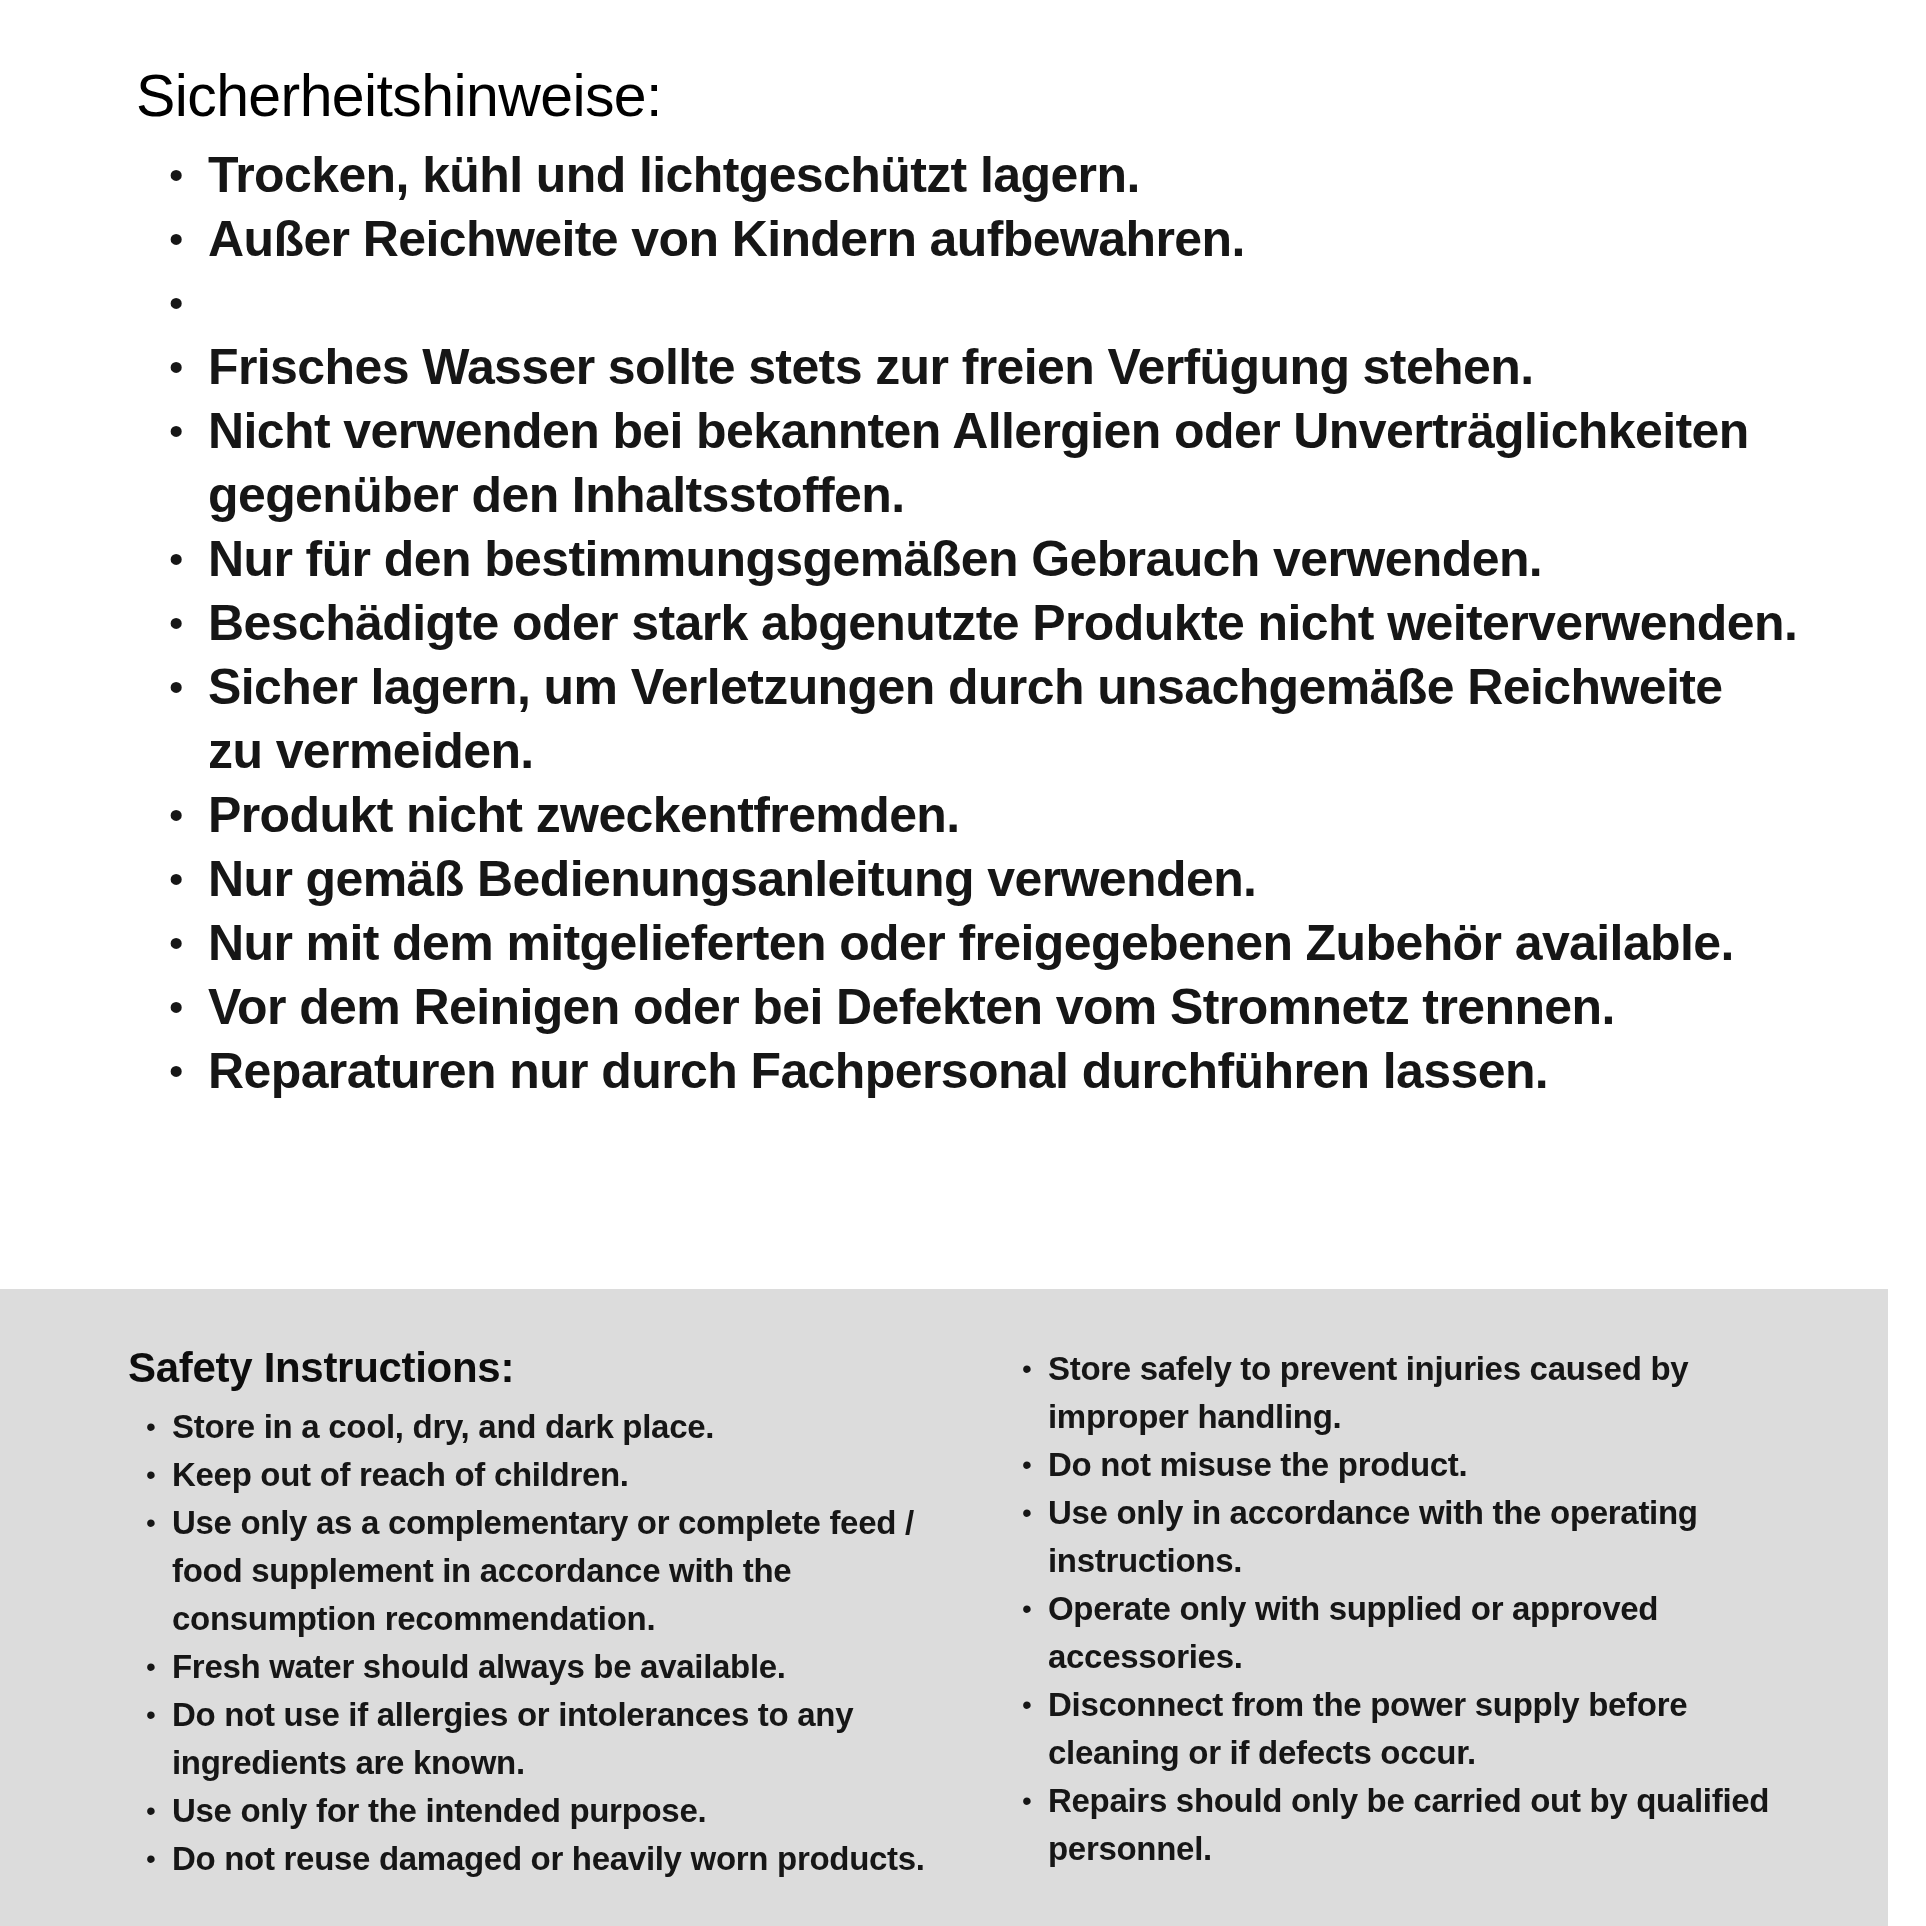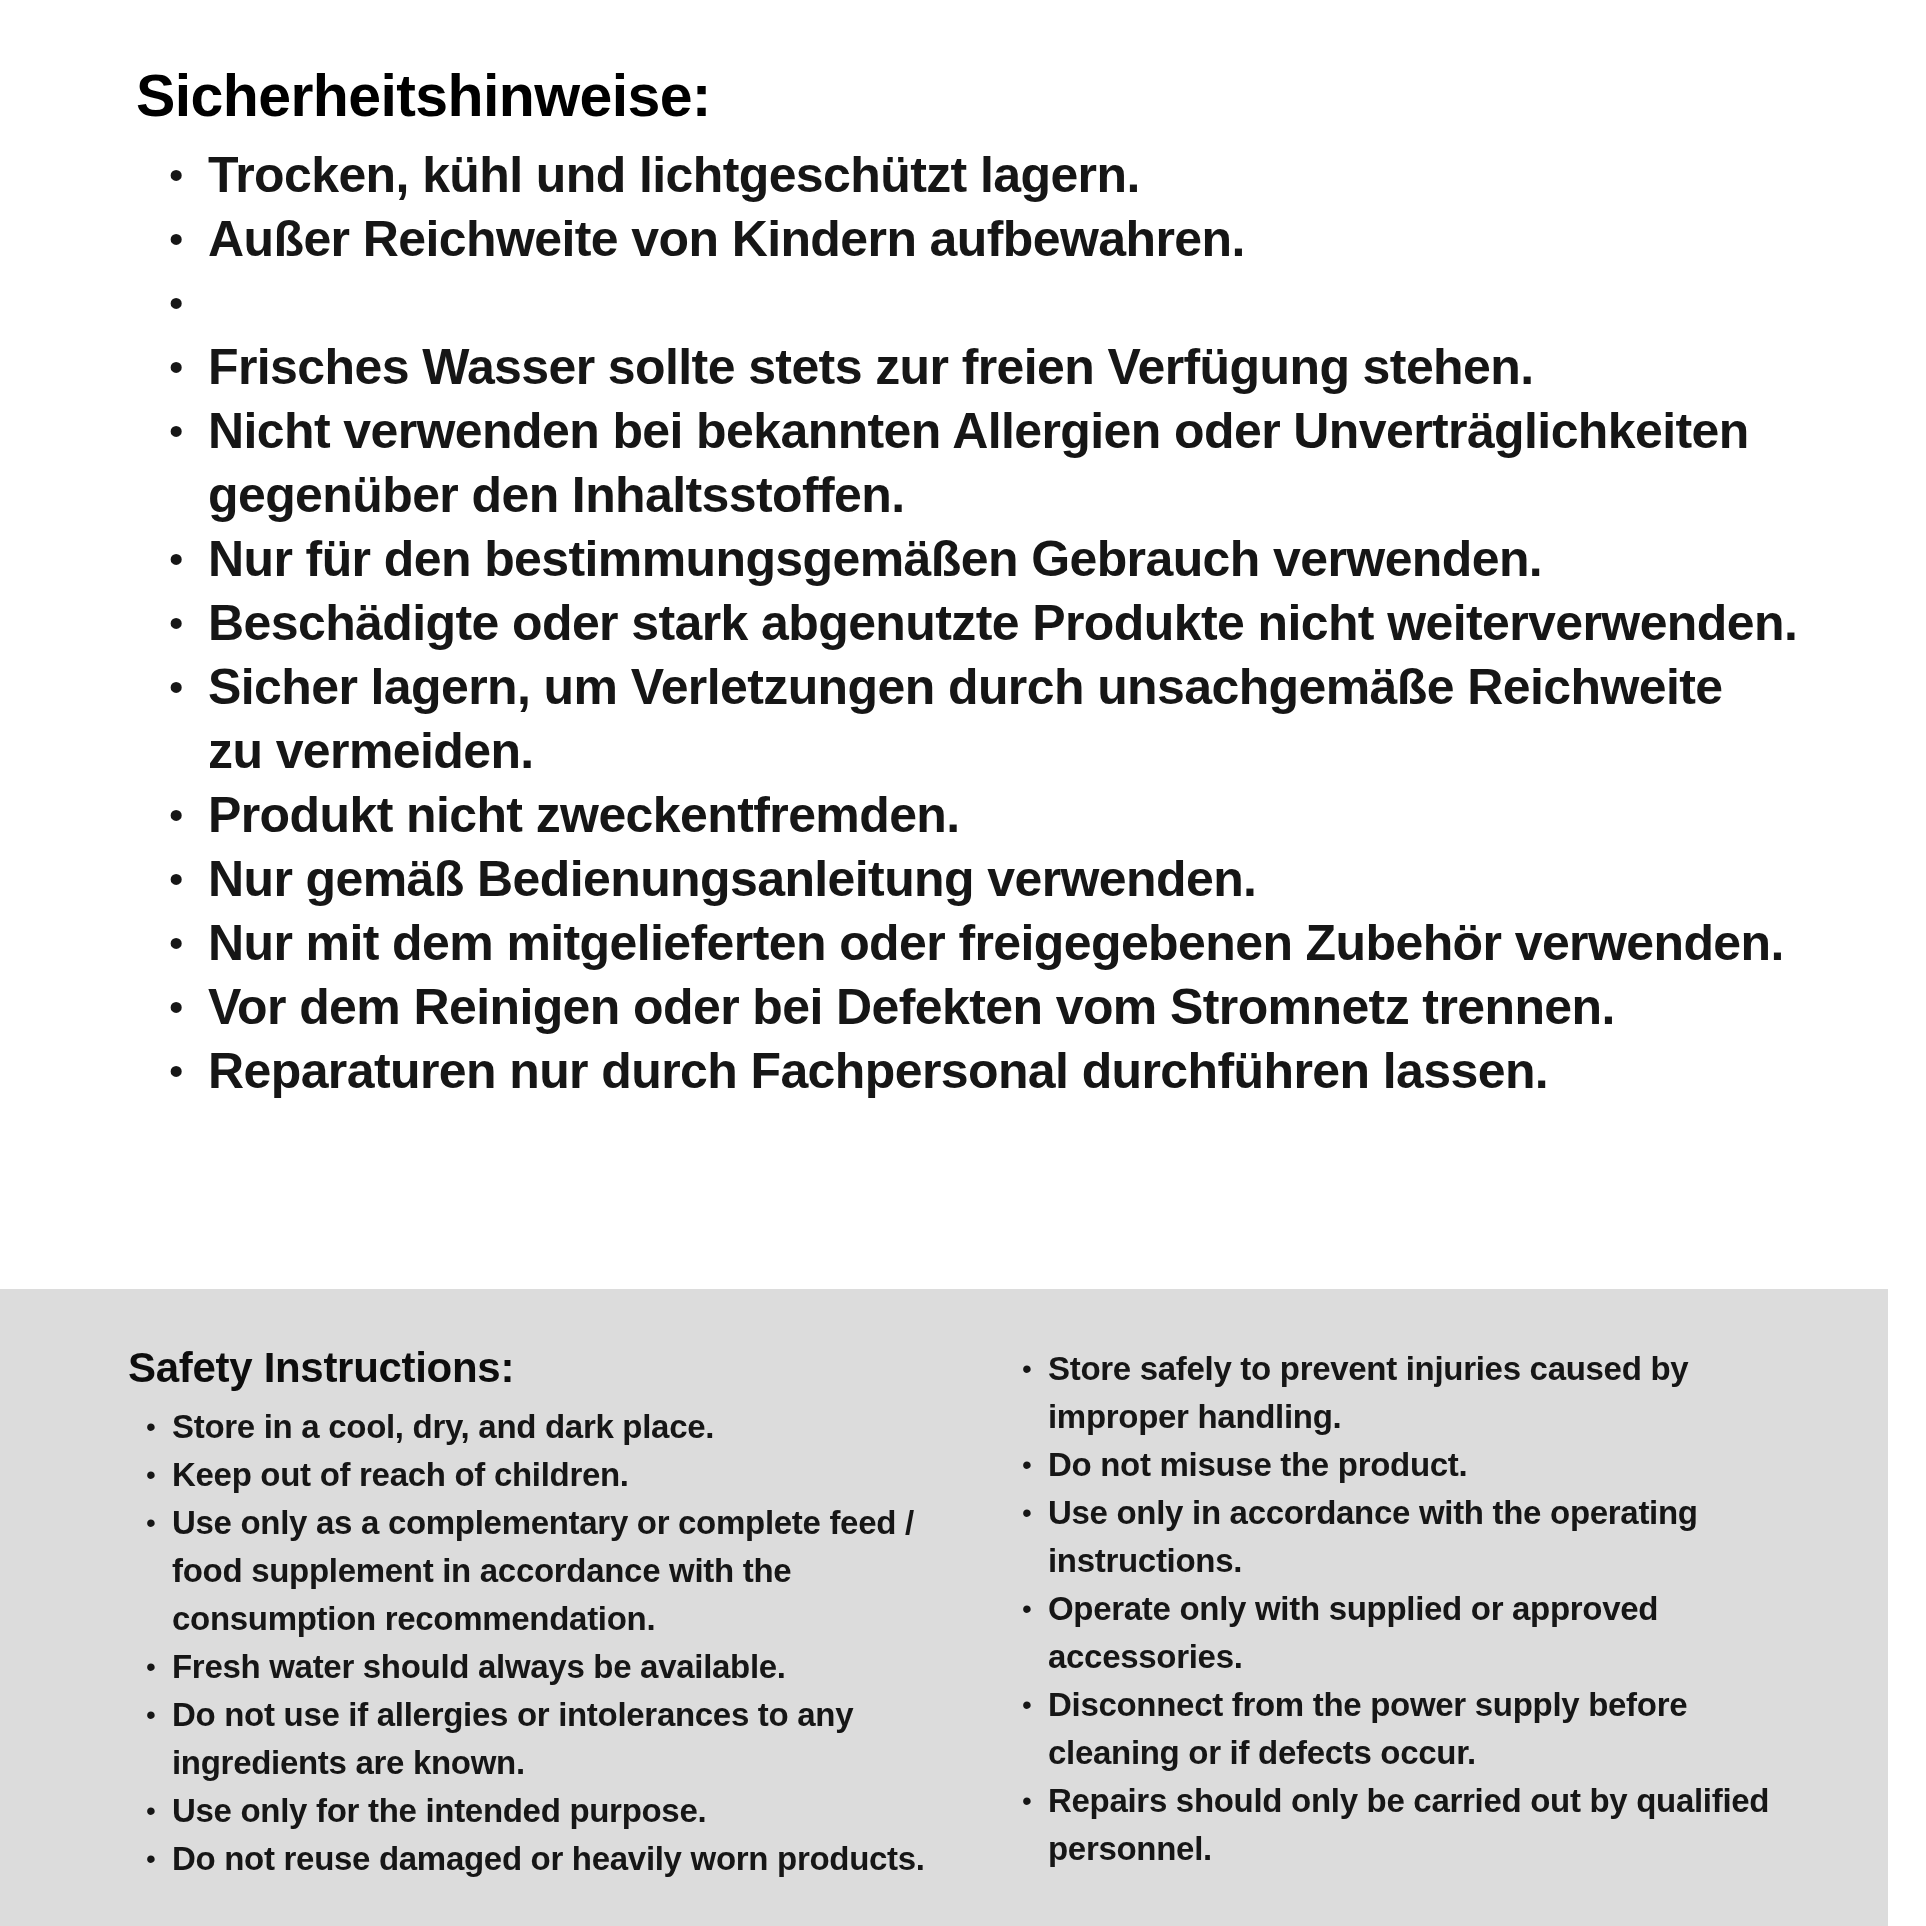--- a/index.html
+++ b/index.html
@@ -18,21 +18,21 @@
     height: 1926px;
     background: #ffffff;
   }
   
   .de-heading {
     position: absolute;
     left: 136px;
     top: 58px;
     font-size: 59px;
     line-height: 77px;
-    font-weight: 700;
+    font-weight: 400;
     color: #000000;
     letter-spacing: -0.6px;
     white-space: nowrap;
   }
   .de-list {
     position: absolute;
     left: 169px;
     top: 143px;
     width: 1734px;
   }
@@ -148,21 +148,21 @@
     <div class="row">
       <span class="dot">•</span>
       <span class="txt">Produkt nicht zweckentfremden.</span>
     </div>
     <div class="row">
       <span class="dot">•</span>
       <span class="txt">Nur gemäß Bedienungsanleitung verwenden.</span>
     </div>
     <div class="row">
       <span class="dot">•</span>
-      <span class="txt">Nur mit dem mitgelieferten oder freigegebenen Zubehör verwenden.</span>
+      <span class="txt">Nur mit dem mitgelieferten oder freigegebenen Zubehör available.</span>
     </div>
     <div class="row">
       <span class="dot">•</span>
       <span class="txt">Vor dem Reinigen oder bei Defekten vom Stromnetz trennen.</span>
     </div>
     <div class="row">
       <span class="dot">•</span>
       <span class="txt">Reparaturen nur durch Fachpersonal durchführen lassen.</span>
     </div>
   </div>

